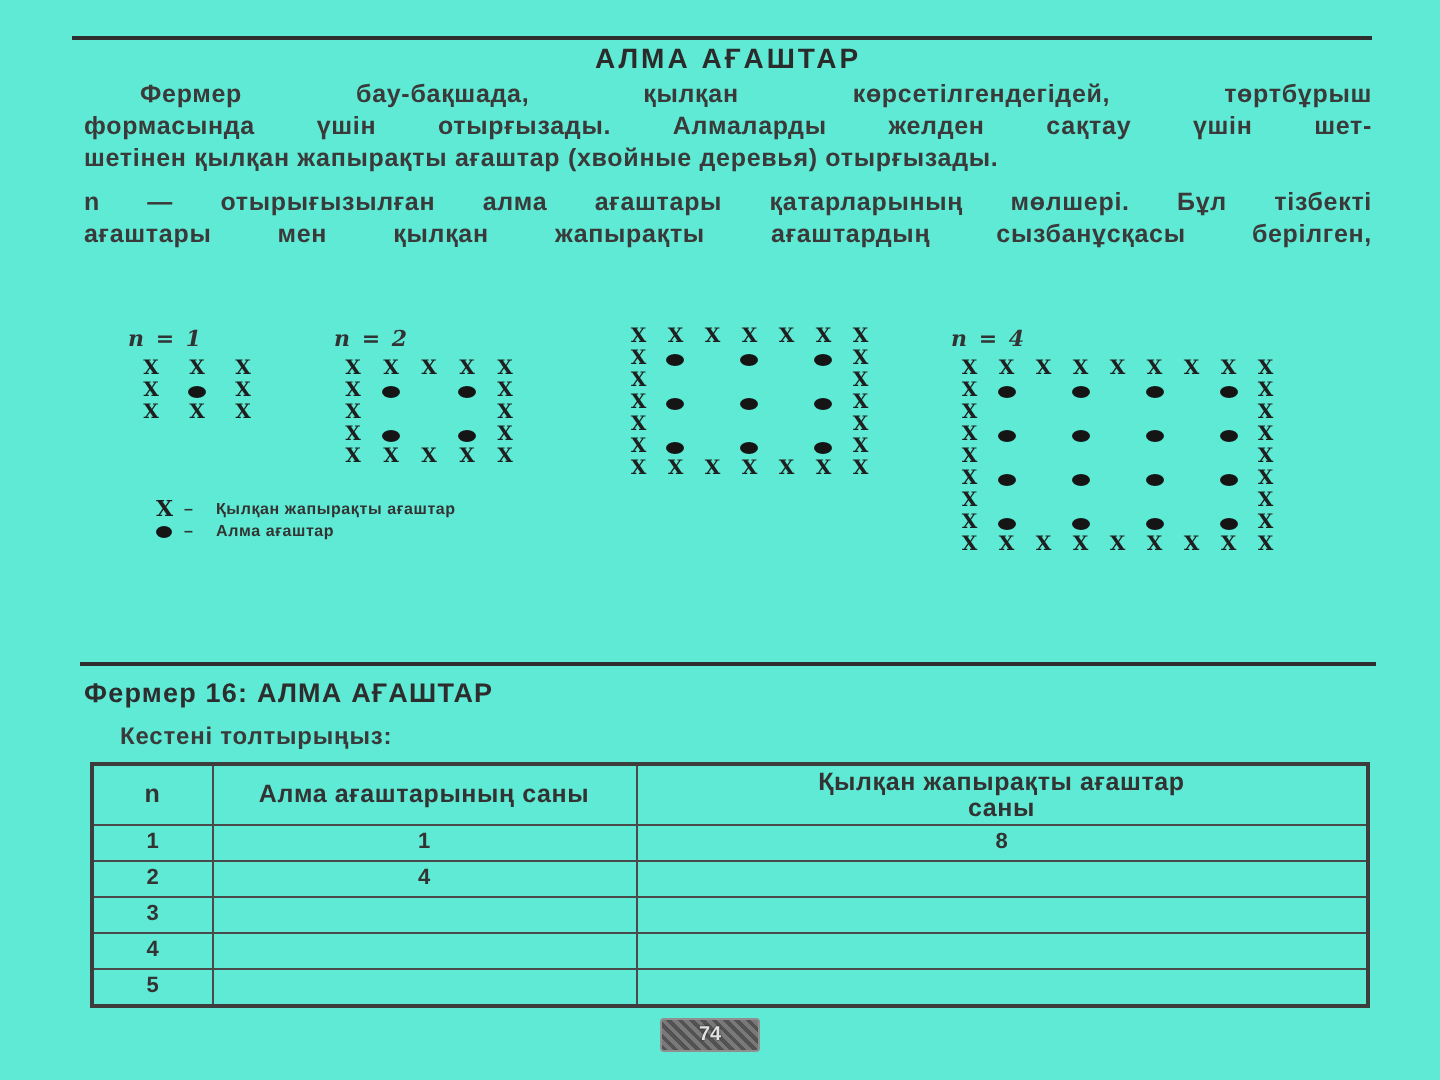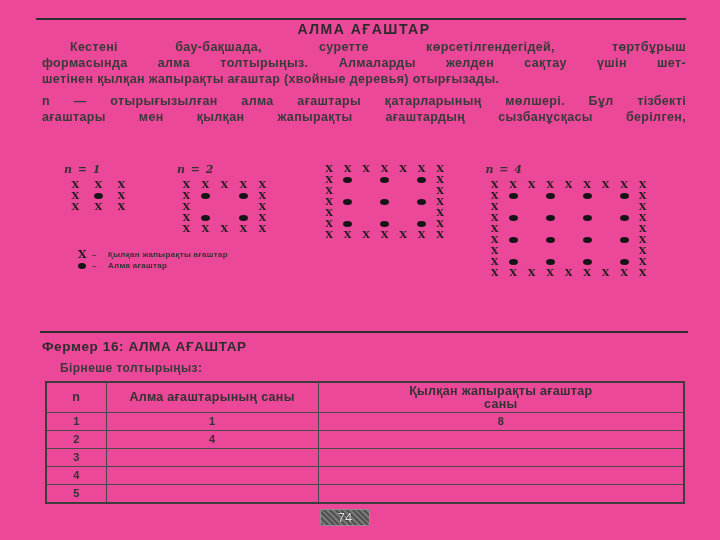--- a/index.html
+++ b/index.html
@@ -1,19 +1,19 @@
 <!DOCTYPE html>
 <html><head>
 <meta charset="utf-8">
 <style>
   html,body{margin:0;padding:0;background:#ffffff;}
   .page{
     position:relative;
     width:720px;height:540px;
-    background:#ec4899;
+    background:#5eead4;
     font-family:"Liberation Sans", sans-serif;
     color:#383838;
     overflow:hidden;
   }
   .rule{position:absolute;background:#2e2e2e;height:2px;}
   .rule-top{top:18px;left:36px;width:650px;}
   .rule-mid{top:331px;left:40px;width:648px;}
 
   .title{
     position:absolute;top:21px;left:42px;width:644px;
@@ -69,41 +69,41 @@
   table.answers th{
     font-size:12.5px;font-weight:700;letter-spacing:.3px;
     white-space:pre-line;line-height:13px;height:27px;padding:1px 2px;
   }
   table.answers td{
     font-size:11px;font-weight:700;height:17px;padding:0 2px;line-height:17px;
   }
   col.c0{width:60px;} col.c1{width:212px;} col.c2{width:366px;}
 
   .page-badge{
-    position:absolute;top:509px;left:320px;width:48px;height:15px;
+    position:absolute;top:509px;left:330px;width:48px;height:15px;
     background:#6e6e6e;
     background-image:repeating-linear-gradient(45deg, rgba(0,0,0,.25) 0 2px, rgba(255,255,255,.08) 2px 4px);
     border:1px solid #8f8f8f;border-radius:2px;
-    color:#e2e2e2;font-size:13px;font-weight:400;
+    color:#e2e2e2;font-size:10px;font-weight:700;
     display:flex;align-items:center;justify-content:center;
     text-shadow:0 0 1px #000;
   }
 </style>
 </head>
 <body>
 
 <div class="page">
 
   <div class="rule rule-top"></div>
 
   <div class="title">АЛМА АҒАШТАР</div>
 
   <div class="para p1" id="p1">
-      <div class="line first fill">Кестені бау-бақшада, суретте көрсетілгендегідей, төртбұрыш</div>
-      <div class="line fill">формасында алма толтырыңыз. Алмаларды желден сақтау үшін шет-</div>
+      <div class="line first fill">Фермер бау-бақшада, қылқан көрсетілгендегідей, төртбұрыш</div>
+      <div class="line fill">формасында үшін отырғызады. Алмаларды желден сақтау үшін шет-</div>
       <div class="line">шетінен қылқан жапырақты ағаштар (хвойные деревья) отырғызады.</div>
     </div>
   <div class="para p2" id="p2">
       <div class="line fill">n — отырығызылған алма ағаштары қатарларының мөлшері. Бұл тізбекті</div>
       <div class="line fill">ағаштары мен қылқан жапырақты ағаштардың сызбанұсқасы берілген,</div>
     </div>
 
   <div class="diagrams" id="diagrams">
       <div class="diagram" style="margin-left: 22px;">
         <div class="dlabel">n = 1</div>
@@ -130,21 +130,21 @@
             <span class="xmark">X</span>
           </div>
           <div class="dcell">
             <span class="xmark">X</span>
           </div>
           <div class="dcell">
             <span class="xmark">X</span>
           </div>
         </div>
       </div>
-      <div class="diagram" style="margin-left: 44px;">
+      <div class="diagram" style="margin-left: 34px;">
         <div class="dlabel">n = 2</div>
         <div class="dgrid" style="grid-template-columns: repeat(5, 19px);">
           <div class="dcell">
             <span class="xmark">X</span>
           </div>
           <div class="dcell">
             <span class="xmark">X</span>
           </div>
           <div class="dcell">
             <span class="xmark">X</span>
@@ -523,21 +523,21 @@
           <span class="apple"></span>
         </span>
         <span class="ldash">–</span>
         <span class="llab">Алма ағаштар</span>
       </div>
     </div>
 
   <div class="rule rule-mid"></div>
 
   <div class="q-heading">Фермер 16: АЛМА АҒАШТАР</div>
-  <div class="q-prompt">Бірнеше толтырыңыз:</div>
+  <div class="q-prompt">Кестені толтырыңыз:</div>
 
   <table class="answers">
     <colgroup>
         <col class="c0">
         <col class="c1">
         <col class="c2">
       </colgroup>
     <thead id="thead">
         <tr>
           <th>n</th>

